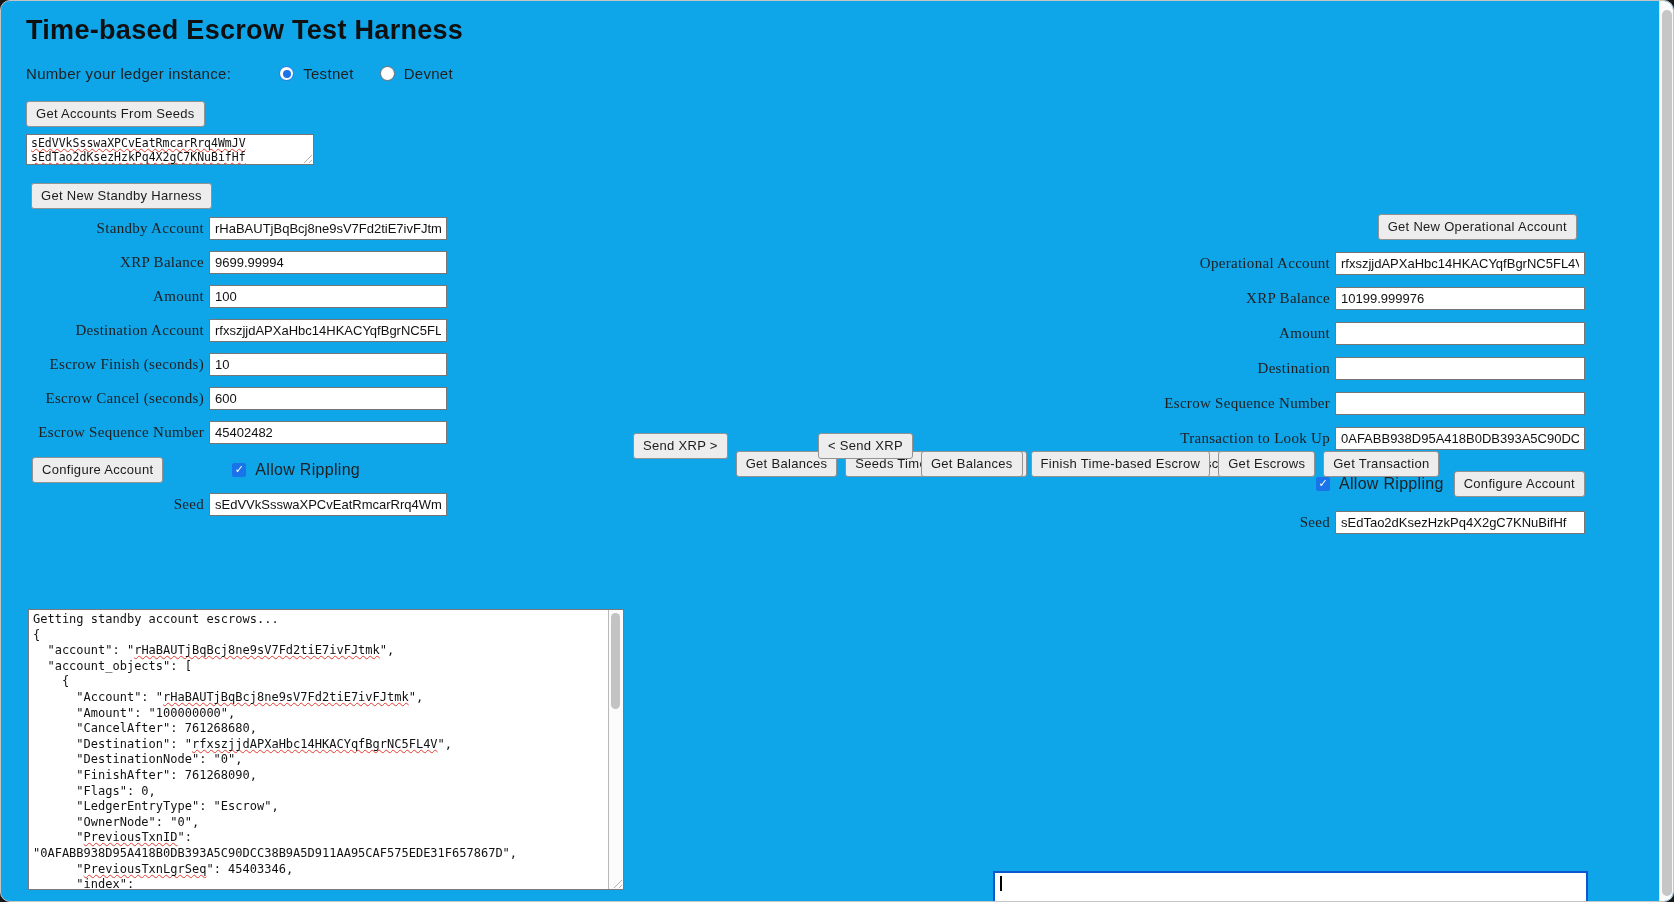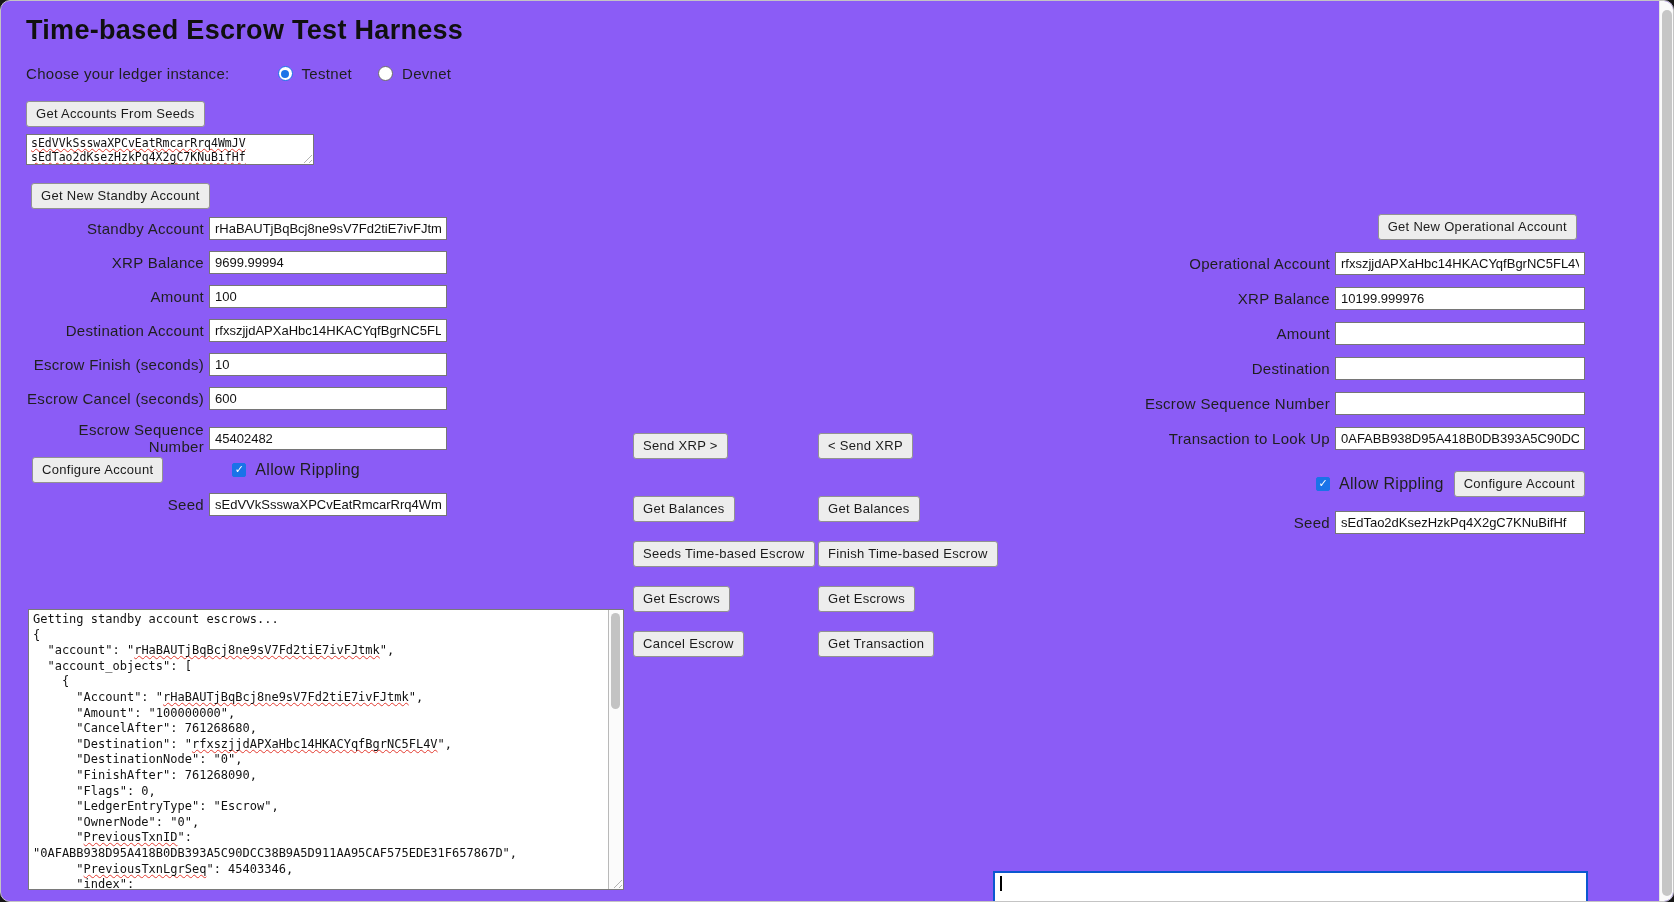--- a/index.html
+++ b/index.html
@@ -1,38 +1,38 @@
 <!DOCTYPE html>
 <html><head>
 <meta charset="utf-8">
 <style>
   html,body{margin:0;padding:0;background:#161616;font-family:"Liberation Sans","DejaVu Sans",sans-serif;}
   .window{
-    position:relative;width:1674px;height:902px;background:#8b5cf6;
+    position:relative;width:1674px;height:902px;background:#0ea5e9;
     border-radius:10px;border:1px solid #c4c4c4;box-sizing:border-box;overflow:hidden;
     color:#1b1b1b;
   }
   .abs{position:absolute;}
   
   .page-title{font-size:27px;font-weight:bold;letter-spacing:.3px;color:#101010;}
   .lbl{font-size:15px;letter-spacing:.3px;color:#1f1f1f;}
   
   .btn{
     display:inline-block;background:#ededed;border:1px solid #929292;border-radius:3px;
     font-size:13px;letter-spacing:.3px;color:#1b1b1b;padding:5px 9px;line-height:14px;
     white-space:nowrap;cursor:pointer;
   }
   
   .finput{
     box-sizing:border-box;height:23px;border:1px solid #767676;border-radius:0;
     background:#fff;font-family:"Liberation Sans","DejaVu Sans",sans-serif;
     font-size:13px;padding:2px 5px;color:#111;outline:none;
   }
   .frow{display:flex;align-items:center;}
-  .frow .flabel{text-align:right;margin-right:5px;}
+  .frow .flabel{text-align:right;margin-right:5px;font-family:Liberation Serif, serif;}
   
   .rows-left{display:flex;flex-direction:column;gap:11px;width:424px;}
   .rows-left .flabel{flex:0 0 178px;}
   .rows-left .finput{flex:0 0 238px;width:238px;}
   
   .rows-right{display:flex;flex-direction:column;gap:12px;width:520px;align-items:center;}
   .rows-right .frow{width:100%;justify-content:flex-end;}
   .rows-right .flabel{flex:1 1 auto;}
   .rows-right .finput{flex:0 0 250px;width:250px;}
   
@@ -53,48 +53,48 @@
     clip-path:polygon(100% 0,100% 100%,0 100%);opacity:.75;}
   .miss,.seedwavy{text-decoration:underline;text-decoration-style:wavy;text-decoration-color:#e33a2f;text-decoration-thickness:1px;text-decoration-skip-ink:none;}
   .seedsbox{white-space:pre;font-size:11.5px;line-height:14px;padding:1px 4px;overflow:hidden;}
   .resultsbox{font-size:12px;line-height:15.6px;}
   .resultsbox .content{position:absolute;left:0;top:0;right:15px;bottom:0;padding:2px 2px 2px 4px;white-space:pre;overflow:hidden;}
   .vscroll{position:absolute;right:0;top:0;bottom:0;width:14px;background:#fbfbfb;border-left:1px solid #b9b9b9;}
   .vscroll .thumb{position:absolute;left:2px;width:9px;border-radius:5px;background:#c3c3c3;}
   .bluearea{border:2px solid #0b57d0;background:#fff;}
   .caret{position:absolute;left:5px;top:3px;width:2px;height:15px;background:#000;}
   
-  .btncol{display:flex;flex-direction:column;align-items:flex-start;gap:19px;width:176px;}
+  .btncol{display:flex;flex-direction:row;align-items:flex-end;gap:8px;width:176px;}
   .btncol .btn:first-child{margin-bottom:18px;}
   
   .page-scrollbar{position:absolute;right:0;top:0;bottom:0;width:13px;background:#fafafa;border-left:1px solid #e2e2e2;}
   .page-scrollbar .thumb{position:absolute;left:2px;top:9px;bottom:5px;width:10px;border-radius:6px;background:#c6c6c6;}
 </style>
 </head>
 <body>
 
 <div class="window">
 
   <div class="abs page-title" style="left:25px;top:14px;">Time-based Escrow Test Harness</div>
 
   <div class="abs" style="left:25px;top:64px;display:flex;align-items:center;">
-    <span class="lbl">Choose your ledger instance:</span>
+    <span class="lbl">Number your ledger instance:</span>
     <span class="radio" style="margin-left:48px;" data-checked="true"></span>
     <span class="lbl" style="margin-left:9px;">Testnet</span>
     <span class="radio" style="margin-left:26px;" data-checked="false"></span>
     <span class="lbl" style="margin-left:9px;">Devnet</span>
   </div>
 
   <button class="abs btn" style="left:25px;top:100px;">Get Accounts From Seeds</button>
 
   <div class="abs tarea seedsbox seedwavy" style="left:25px;top:133px;width:288px;height:31px;">sEdVVkSsswaXPCvEatRmcarRrq4WmJV
 sEdTao2dKsezHzkPq4X2gC7KNuBifHf</div>
   <div class="abs" style="left:300px;top:151px;width:11px;height:11px;background:repeating-linear-gradient(135deg,transparent 0 2.5px,#9a9a9a 2.5px 3.5px);clip-path:polygon(100% 0,100% 100%,0 100%);opacity:.75;"></div>
 
-  <button class="abs btn" style="left:30px;top:182px;">Get New Standby Account</button>
+  <button class="abs btn" style="left:30px;top:182px;">Get New Standby Harness</button>
 
   <div class="abs rows-left" style="left:25px;top:216px;">
     <div class="frow">
       <span class="lbl flabel">Standby Account</span>
       <input class="finput" value="rHaBAUTjBqBcj8ne9sV7Fd2tiE7ivFJtmk" style="">
     </div>
     <div class="frow">
       <span class="lbl flabel">XRP Balance</span>
       <input class="finput" value="9699.99994" style="">
     </div>

